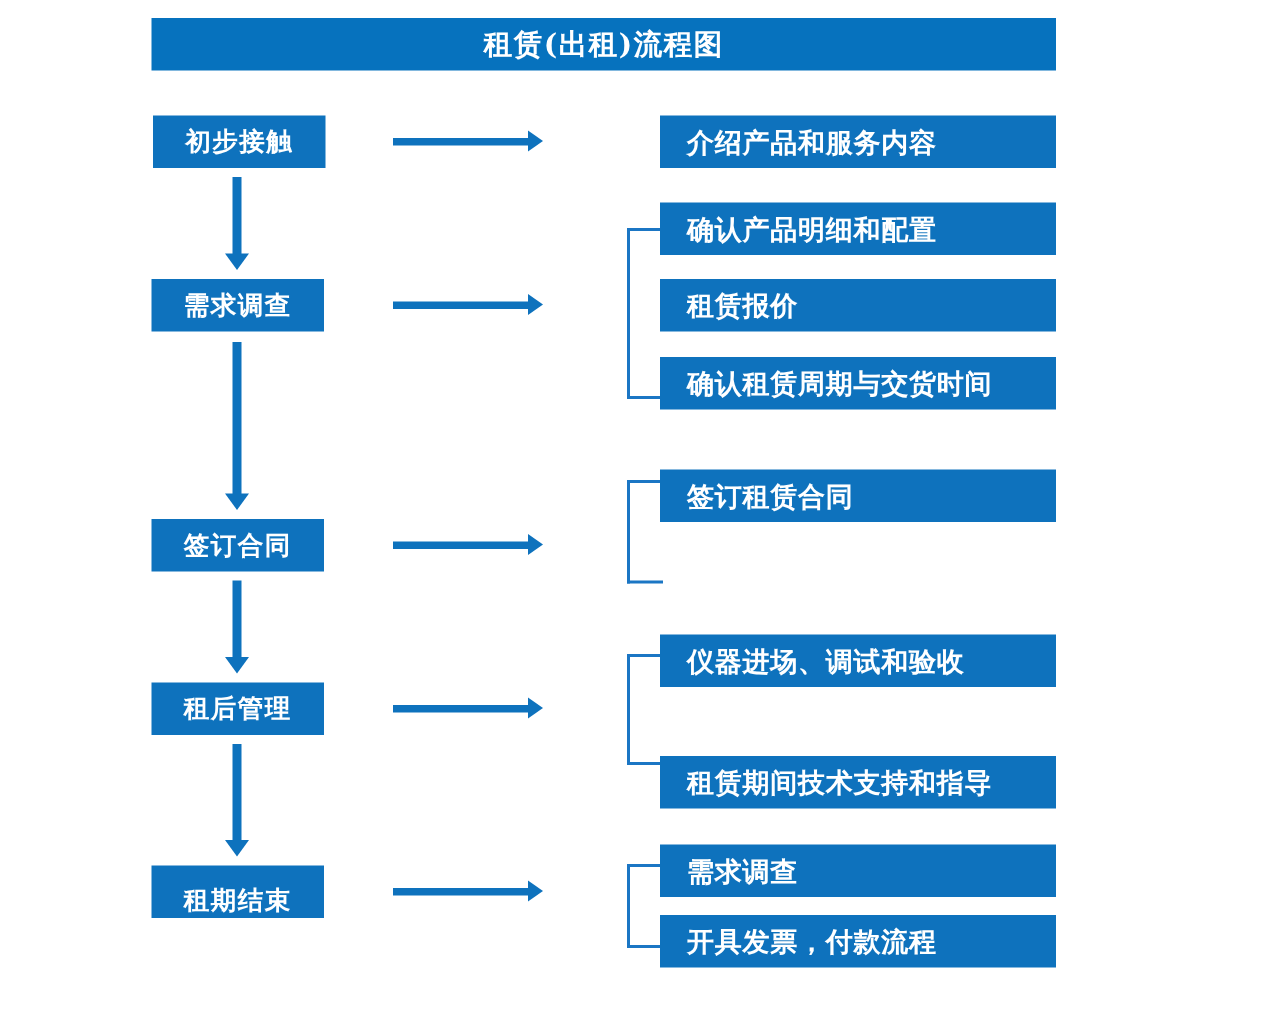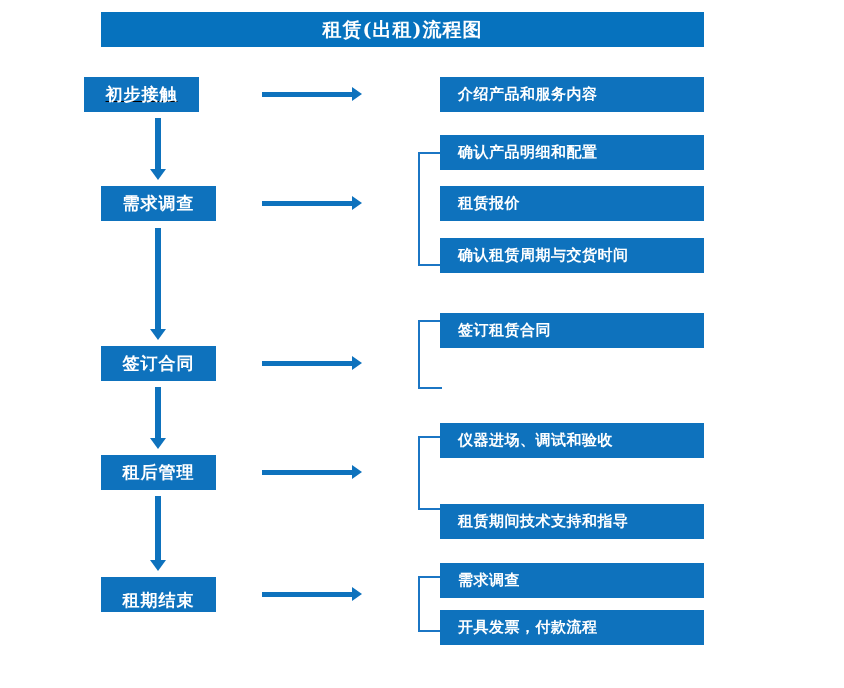--- a/index.html
+++ b/index.html
@@ -28,21 +28,21 @@
   .node .lbl{
     color:#ffffff;font-weight:bold;
     font-family:"DejaVu Serif","Liberation Serif",serif;
     white-space:nowrap;
   }
 
   .stage{width:115px;justify-content:center;}
   .stage .lbl{font-size:17px;letter-spacing:1px;}
 
   .detail{width:264px;padding-left:18px;box-sizing:border-box;}
-  .detail .lbl{font-size:15px;letter-spacing:0.5px;font-family:Liberation Mono, monospace;}
+  .detail .lbl{font-size:18px;letter-spacing:0.5px;font-family:Liberation Mono, monospace;}
 
   
   .h-arrow{position:absolute;height:14px;}
   .h-arrow .shaft{
     position:absolute;left:0;top:5px;height:5px;width:calc(100% - 9px);
     background:#0e72bd;
   }
   .h-arrow .head{
     position:absolute;right:0;top:0;width:0;height:0;
     border-top:7px solid transparent;
@@ -73,21 +73,21 @@
 </style>
 </head>
 <body>
 
 <div id="canvas">
 
   <div class="title-bar">
     <span class="t">租赁(出租)流程图</span>
   </div>
 
-  <div class="node stage" style="left:84px;top:77px;text-decoration:underline;">
+  <div class="node stage" style="left:102px;top:77px;">
     <span class="lbl">初步接触</span>
   </div>
   <div class="node stage" style="left:101px;top:186px;">
     <span class="lbl">需求调查</span>
   </div>
   <div class="node stage" style="left:101px;top:346px;">
     <span class="lbl">签订合同</span>
   </div>
   <div class="node stage" style="left:101px;top:455px;">
     <span class="lbl">租后管理</span>

